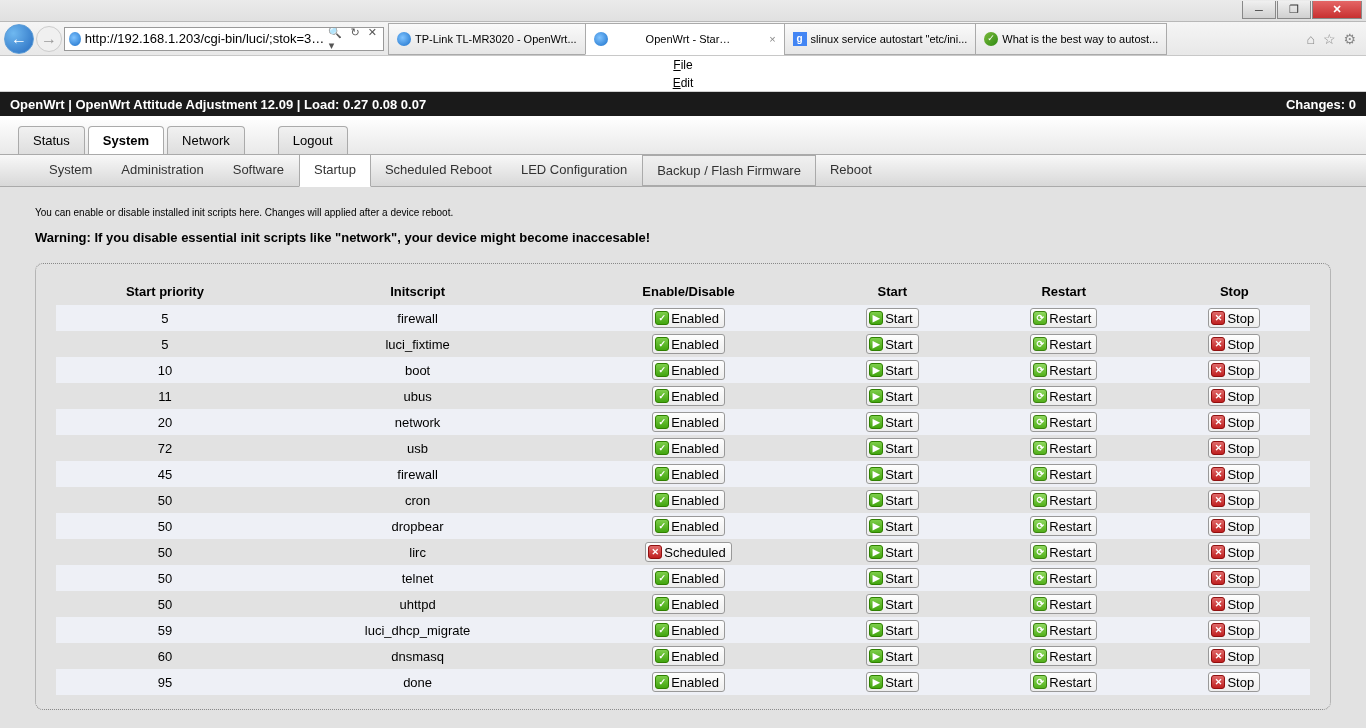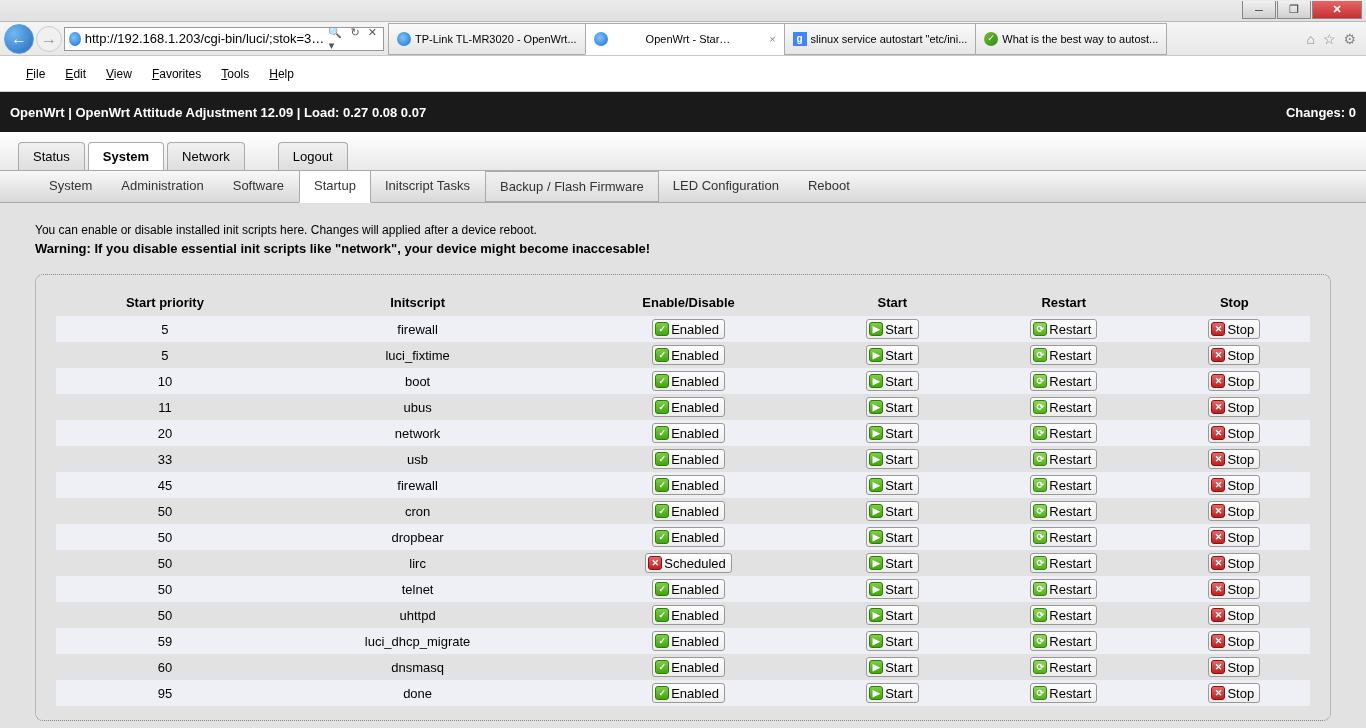--- a/index.html
+++ b/index.html
@@ -23,43 +23,43 @@
 .addr-icons { display: flex; margin-left: auto; gap: 4px; color: #555; font-size: 11px; }
 .addr-icons span { padding: 0 2px; }
 .tabs-row { display: flex; margin-left: 4px; flex: 1; }
 .tab { height: 26px; border: 1px solid #aaa; background: linear-gradient(#fafafa,#e6e6e6); display: flex; align-items: center; padding: 15px 8px; gap: 4px; font-size: 11px; max-width: 200px; margin-right: -1px; white-space: nowrap; overflow: hidden; }
 .tab.active { background: #fff; border-bottom-color: #fff; gap: 38px; }
 .tab .ico { width: 14px; height: 14px; display: inline-flex; align-items: center; justify-content: center; }
 .tab .close { margin-left: auto; color: #888; }
 .chrome-icons { display: flex; gap: 8px; padding-right: 6px; color: #888; font-size: 14px; }
 
 
-.menu-row { height: 36px; display: flex; align-items: center; padding: 0 16px; background: #fff; border-bottom: 1px solid #d0d0d0; }
+.menu-row { height: 36px; display: flex; align-items: center; padding: 0 4px; background: #fff; border-bottom: 1px solid #d0d0d0; flex-direction: column; }
 .menu-item { padding: 2px 10px; font-size: 12px; }
 .menu-item u { text-decoration: underline; }
 
 
-.wrt-header { height: 40px; background: #1a1a1a; color: #fff; display: flex; align-items: center; padding: 0 10px; font-size: 13px; font-weight: bold; }
+.wrt-header { height: 24px; background: #1a1a1a; color: #fff; display: flex; align-items: center; padding: 0 10px; font-size: 13px; font-weight: bold; }
 .wrt-header .changes { margin-left: auto; }
 
 
 .wrt-body { flex: 1; background: linear-gradient(#ffffff 0px, #e2e2e2 50px); padding: 10px 0 0 0; overflow: hidden; position: relative; }
 .tabrow1 { display: flex; padding: 0 18px; }
 .tabrow1 .tb { padding: 6px 14px; border: 1px solid #aaa; border-bottom: none; background: linear-gradient(#f1f1f1,#dedede); font-size: 13px; margin-right: 3px; border-radius: 4px 4px 0 0; }
 .tabrow1 .tb.active { background: #fff; font-weight: bold; }
 .tabrow1 .spacer { width: 30px; }
 .tabrow2 { display: flex; padding: 0 35px; background: linear-gradient(#f8f8f8,#d8d8d8); border-top: 1px solid #aaa; border-bottom: 1px solid #aaa; }
 .tabrow2 .tb { padding: 7px 14px; font-size: 13px; color: #333; border-right: 1px solid transparent; }
 .tabrow2 .tb.active { background: #fff; border: 1px solid #aaa; border-top: none; border-bottom-color: #fff; margin-bottom: -1px; font-weight: 500; }
 .tabrow2 .tb.boxed { border: 1px solid #aaa; background: linear-gradient(#f0f0f0,#dedede); }
 
 
 .content { padding: 20px 35px; }
 .content h2 { font-size: 22px; font-weight: bold; border-bottom: 1px solid #333; padding-bottom: 2px; margin-bottom: 18px; font-family: Arial, sans-serif; }
-.desc { font-size: 12px; margin-bottom: 4px; }
+.desc { font-size: 10px; margin-bottom: 12px; }
 .warn { font-size: 13px; font-weight: bold; margin-bottom: 18px; }
 
 
 .cbi-section { border: 1px dotted #888; border-radius: 8px; padding: 14px 20px; }
 table.init { width: 100%; border-collapse: collapse; font-size: 13px; }
 table.init th { text-align: center; font-weight: bold; padding: 6px 4px; }
 table.init td { text-align: center; padding: 3px 4px; }
 table.init tr:nth-child(odd) td { background: #eef0f6; }
 
 .mini-btn { display: inline-flex; align-items: center; background: linear-gradient(#fefefe,#ededed); border: 1px solid #999; border-radius: 3px; padding: 1px 5px 1px 2px; gap: 2px; font-size: 13px; font-family: inherit; cursor: pointer; height: 20px; }
@@ -154,23 +154,23 @@
         <div class="tb active">System</div>
         <div class="tb">Network</div>
         <span class="spacer"></span>
         <div class="tb">Logout</div>
       </div>
     <div class="tabrow2" id="tabrow2">
         <div class="tb">System</div>
         <div class="tb">Administration</div>
         <div class="tb">Software</div>
         <div class="tb active">Startup</div>
-        <div class="tb">Initscript Tasks</div>
+        <div class="tb">Scheduled Reboot</div>
+        <div class="tb">LED Configuration</div>
         <div class="tb boxed">Backup / Flash Firmware</div>
-        <div class="tb">LED Configuration</div>
         <div class="tb">Reboot</div>
       </div>
 
     <div class="content">
       <div class="desc">You can enable or disable installed init scripts here. Changes will applied after a device reboot.</div>
       <div class="warn">Warning: If you disable essential init scripts like "network", your device might become inaccesable!</div>
 
       <div class="cbi-section">
         <table class="init" id="init-table">
           <thead>
@@ -278,21 +278,21 @@
                 <td><button class="mini-btn">
                     <span class="ico-sq reload">⟳</span>
                     <span>Restart</span>
                   </button></td>
                 <td><button class="mini-btn">
                     <span class="ico-sq r">✕</span>
                     <span>Stop</span>
                   </button></td>
               </tr>
               <tr>
-                <td>33</td>
+                <td>72</td>
                 <td>usb</td>
                 <td><button class="mini-btn">
                     <span class="ico-sq g">✓</span>
                     <span>Enabled</span>
                   </button></td>
                 <td><button class="mini-btn">
                     <span class="ico-sq g">▶</span>
                     <span>Start</span>
                   </button></td>
                 <td><button class="mini-btn">

